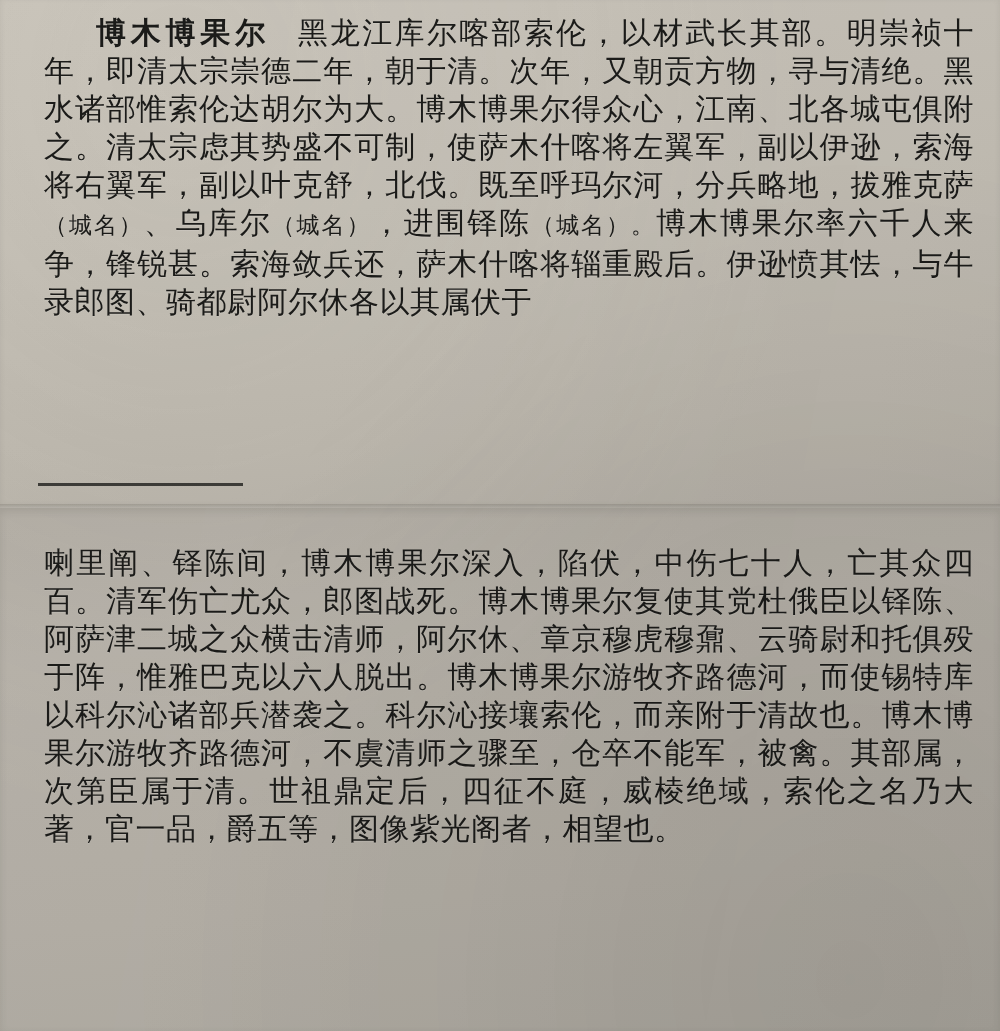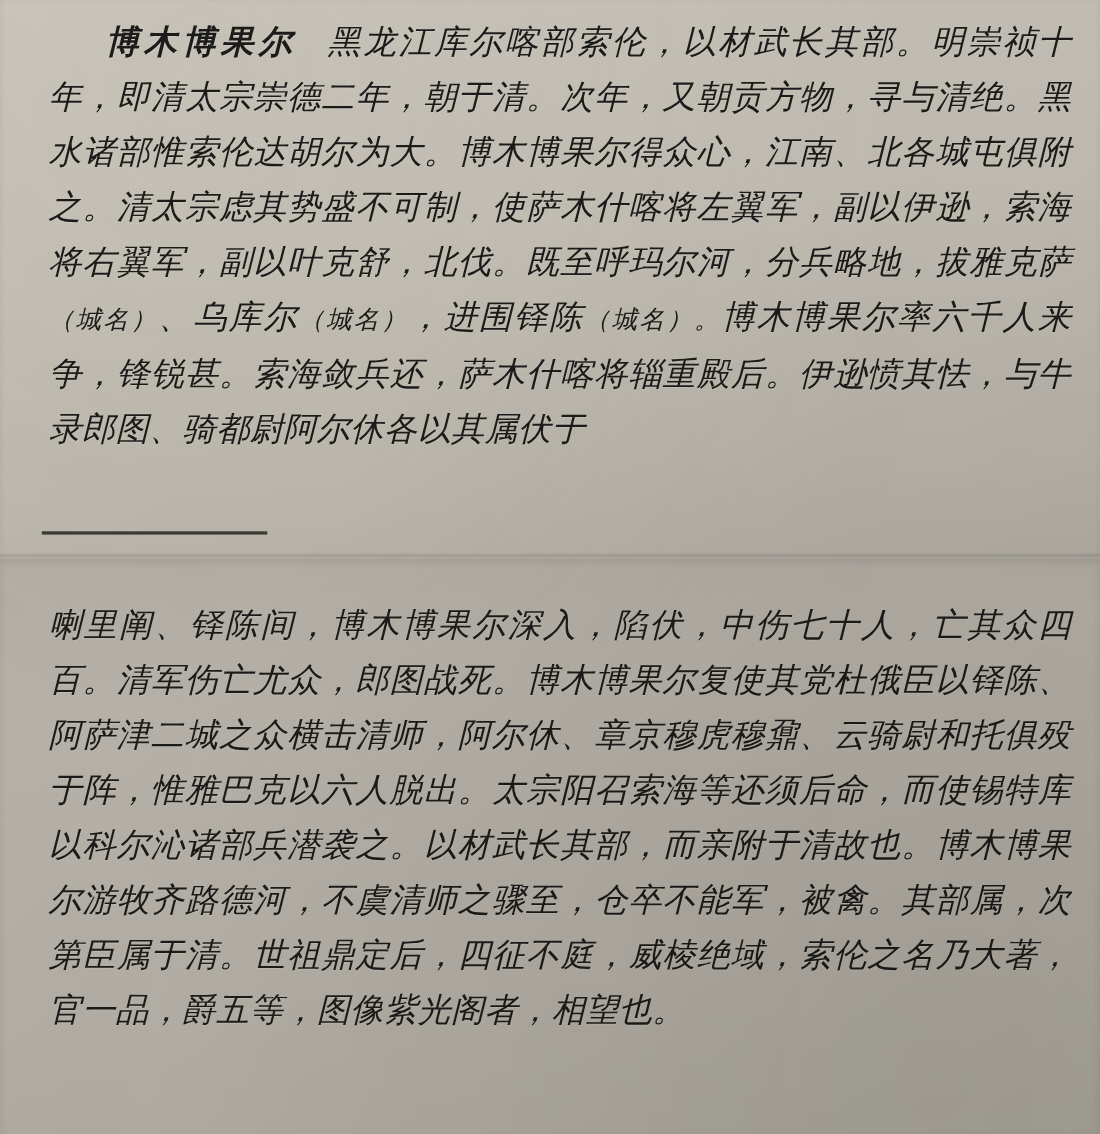--- a/index.html
+++ b/index.html
@@ -48,26 +48,25 @@
     top: 508px;
     width: 1000px;
     height: 523px;
     background: linear-gradient(175deg, #b3aea5 0%, #b7b2a9 25%, #b3aea5 70%, #aeaaa1 100%);
     box-shadow: inset 0 3px 8px rgba(0,0,0,0.09);
   }
   .text-col {
     position: absolute;
     color: #1b1b19;
     font-size: 30px;
-    line-height: 50px;
+    line-height: 38px;
     letter-spacing: 0.5px;
     text-align: justify;
     text-justify: inter-character;
     text-shadow: 0 1px 0 rgba(255,255,255,0.12);
-    font-style: italic;
   }
   #upper-text {
     left: 44px;
     top: 14px;
     width: 930px;
   }
   #lower-text {
     left: 44px;
     top: 36px;
     width: 930px;
@@ -111,16 +110,16 @@
   <div class="upper-block">
     <div class="text-col" id="upper-text">
       <span class="entry-title">博木博果尔</span><span class="gap"></span><span>黑龙江库尔喀部索伦，以材武长其部。明崇祯十年，即清太宗崇德二年，朝于清。次年，又朝贡方物，寻与清绝。黑水诸部惟索伦达胡尔为大。博木博果尔得众心，江南、北各城屯俱附之。清太宗虑其势盛不可制，使萨木什喀将左翼军，副以伊逊，索海将右翼军，副以叶克舒，北伐。既至呼玛尔河，分兵略地，拔雅克萨</span><span class="small-note">（城名）</span><span>、乌库尔</span><span class="small-note">（城名）</span><span>，进围铎陈</span><span class="small-note">（城名）。</span><span>博木博果尔率六千人来争，锋锐甚。索海敛兵还，萨木什喀将辎重殿后。伊逊愤其怯，与牛录郎图、骑都尉阿尔休各以其属伏于</span>
     </div>
     <div class="rule"></div>
   </div>
 
   <div class="fold"></div>
 
   <div class="lower-block">
-    <div class="text-col" id="lower-text">喇里阐、铎陈间，博木博果尔深入，陷伏，中伤七十人，亡其众四百。清军伤亡尤众，郎图战死。博木博果尔复使其党杜俄臣以铎陈、阿萨津二城之众横击清师，阿尔休、章京穆虎穆鼐、云骑尉和托俱殁于阵，惟雅巴克以六人脱出。太宗阳召索海等还须后命，而使锡特库以科尔沁诸部兵潜袭之。以材武长其部，而亲附于清故也。博木博果尔游牧齐路德河，不虞清师之骤至，仓卒不能军，被禽。其部属，次第臣属于清。世祖鼎定后，四征不庭，威棱绝域，索伦之名乃大著，官一品，爵五等，图像紫光阁者，相望也。</div>
+    <div class="text-col" id="lower-text">喇里阐、铎陈间，博木博果尔深入，陷伏，中伤七十人，亡其众四百。清军伤亡尤众，郎图战死。博木博果尔复使其党杜俄臣以铎陈、阿萨津二城之众横击清师，阿尔休、章京穆虎穆鼐、云骑尉和托俱殁于阵，惟雅巴克以六人脱出。博木博果尔游牧齐路德河，而使锡特库以科尔沁诸部兵潜袭之。科尔沁接壤索伦，而亲附于清故也。博木博果尔游牧齐路德河，不虞清师之骤至，仓卒不能军，被禽。其部属，次第臣属于清。世祖鼎定后，四征不庭，威棱绝域，索伦之名乃大著，官一品，爵五等，图像紫光阁者，相望也。</div>
   </div>
 
 </div>
 
 </body></html>

